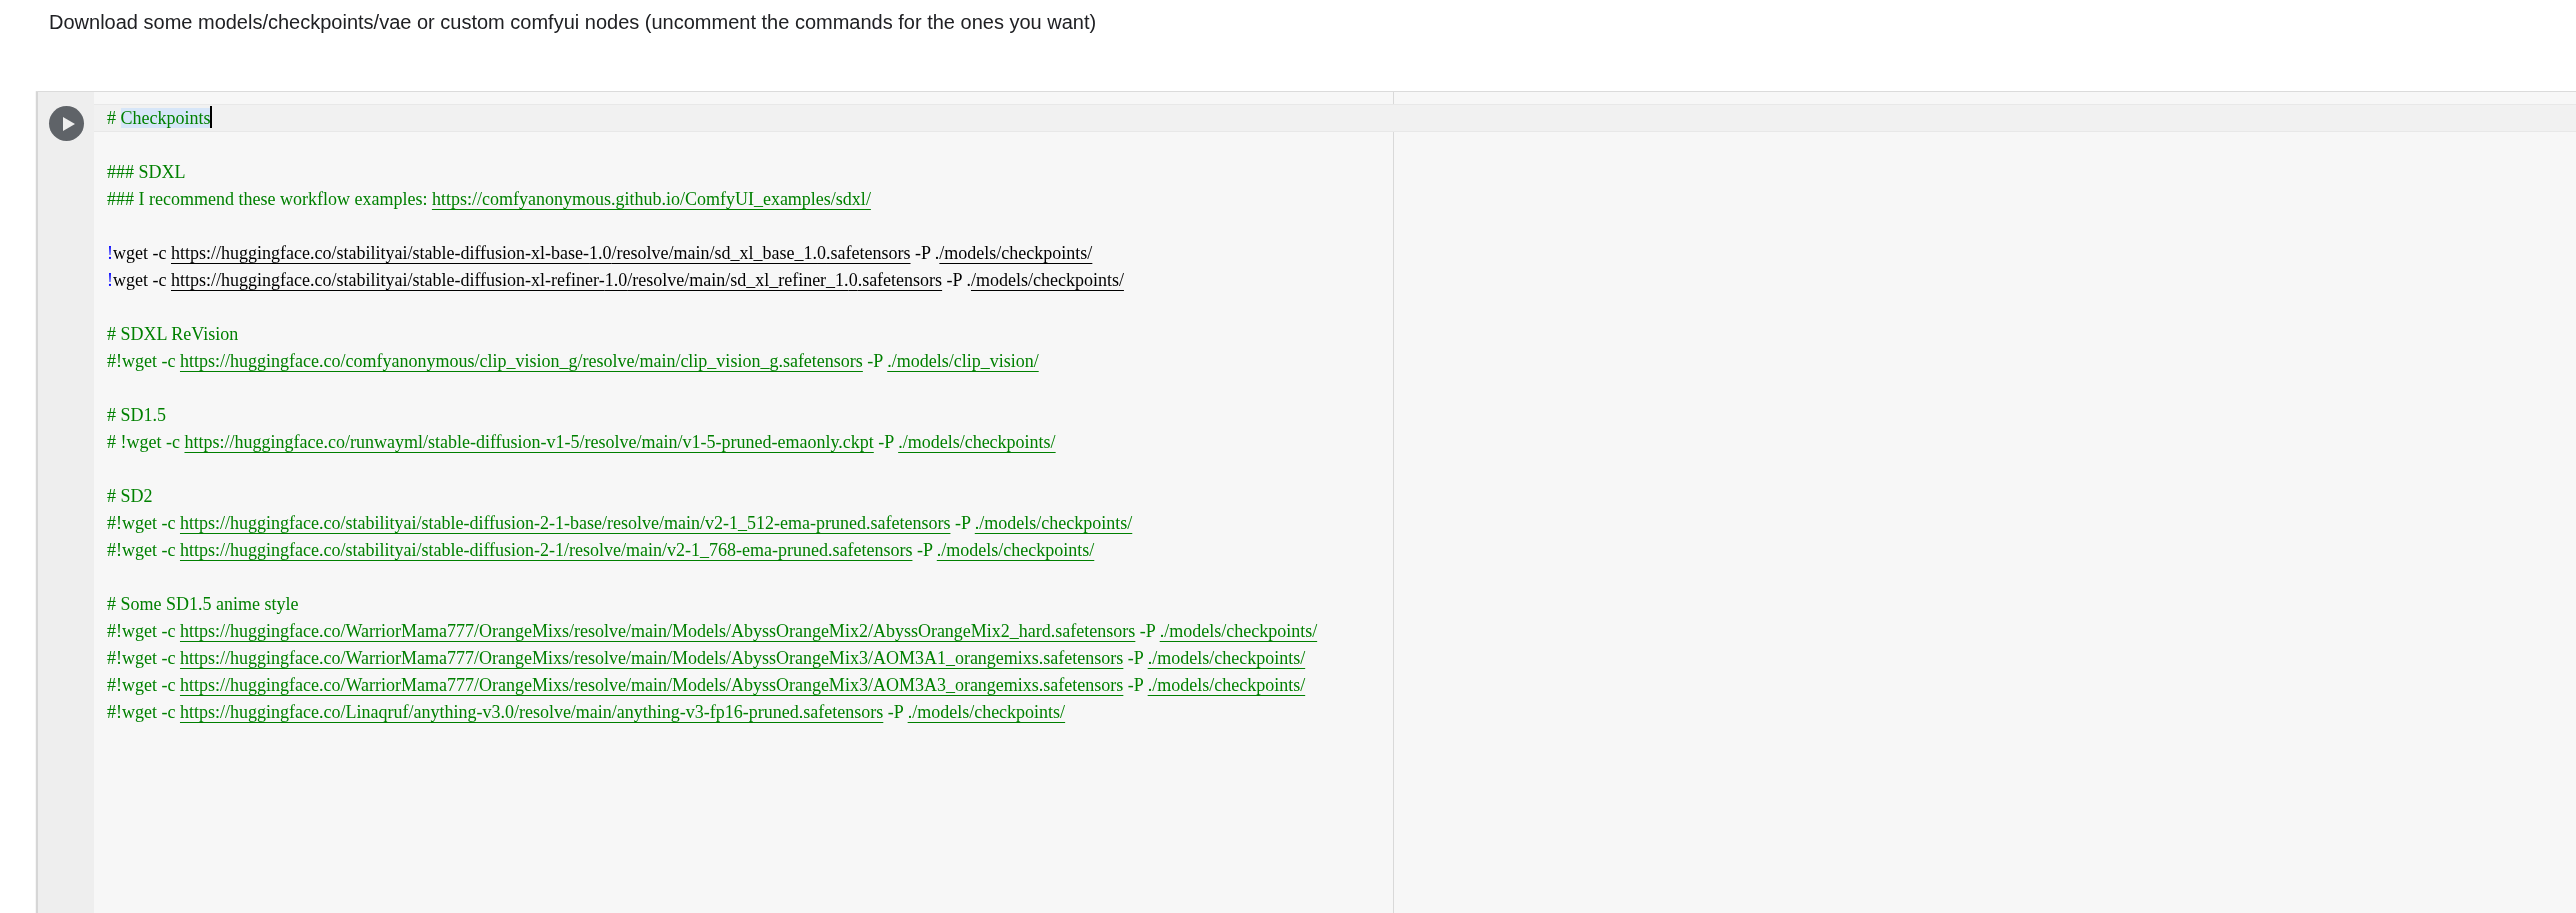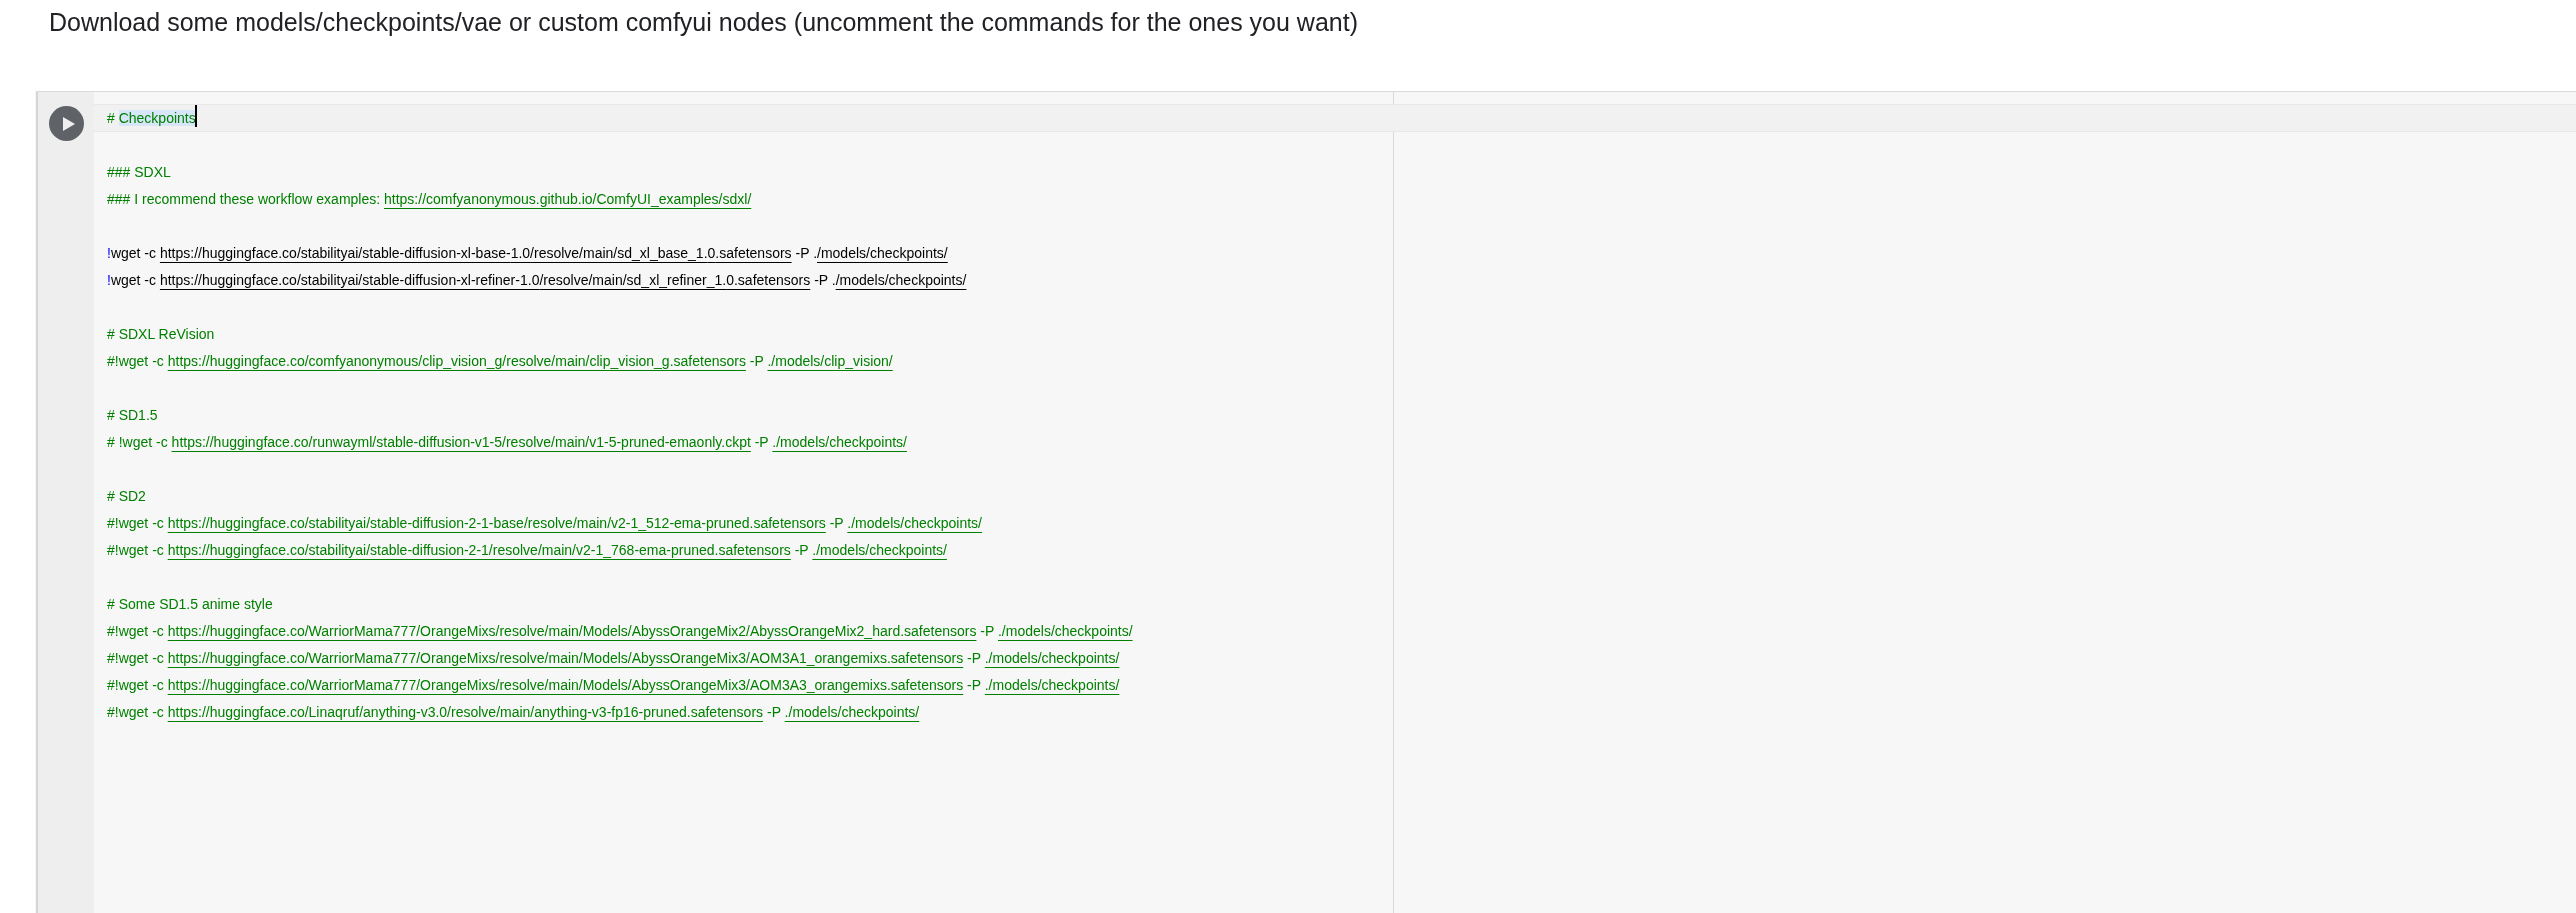--- a/index.html
+++ b/index.html
@@ -14,21 +14,21 @@
     font-family: "Liberation Sans", sans-serif;
     -webkit-font-smoothing: antialiased;
   }
 
   
   .md-desc {
     position: absolute;
     left: 49px;
     top: 5.6px;
     font-family: "Liberation Sans", sans-serif;
-    font-size: 25px;
+    font-size: 20px;
     line-height: 32px;
     color: #202124;
     white-space: pre;
   }
 
   
   .cell {
     position: absolute;
     left: 36px;
     top: 92px;
@@ -89,22 +89,22 @@
     position: absolute;
     top: 0;
     bottom: 0;
     left: 1299px;
     width: 0.9px;
     background: #d9d9d9;
   }
   .code {
     position: relative;
     padding: 13px 0 0 13px;
-    font-family: Liberation Sans, sans-serif;
-    font-size: 14px;
+    font-family: Liberation Serif, serif;
+    font-size: 18px;
     line-height: 27px;
     white-space: pre;
     letter-spacing: 0px;
     z-index: 2;
   }
   .line { height: 27px; color: #000000; }
 
   
   .active-line-bg {
     position: absolute;

